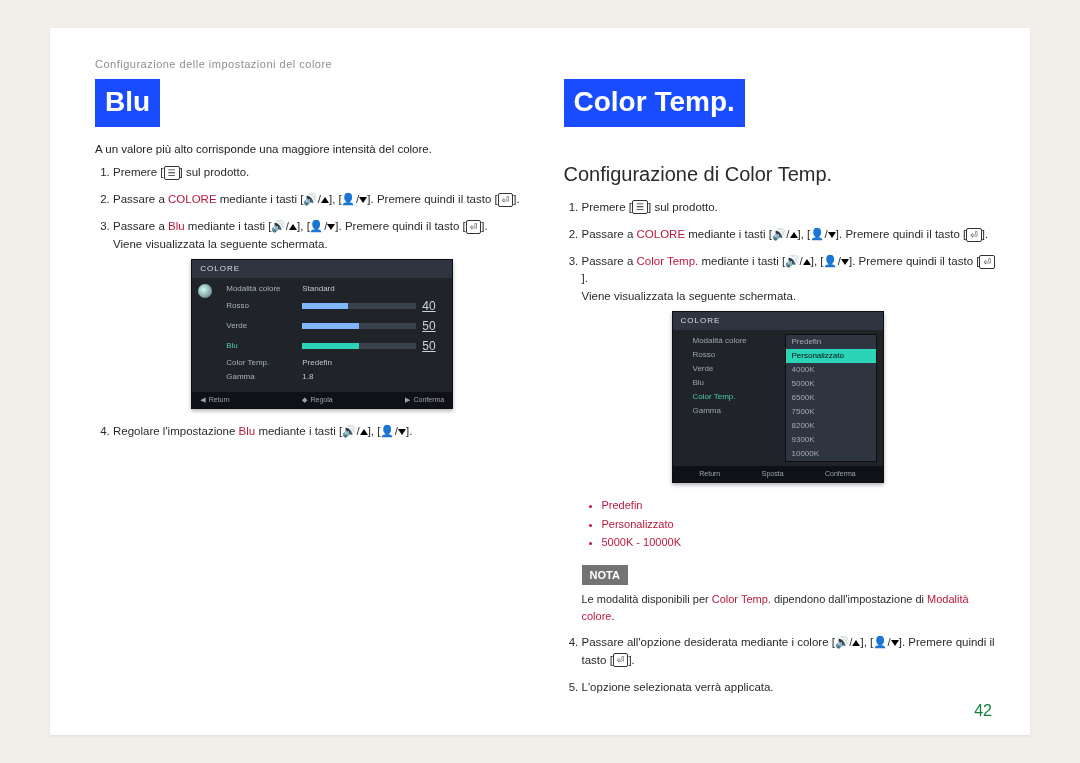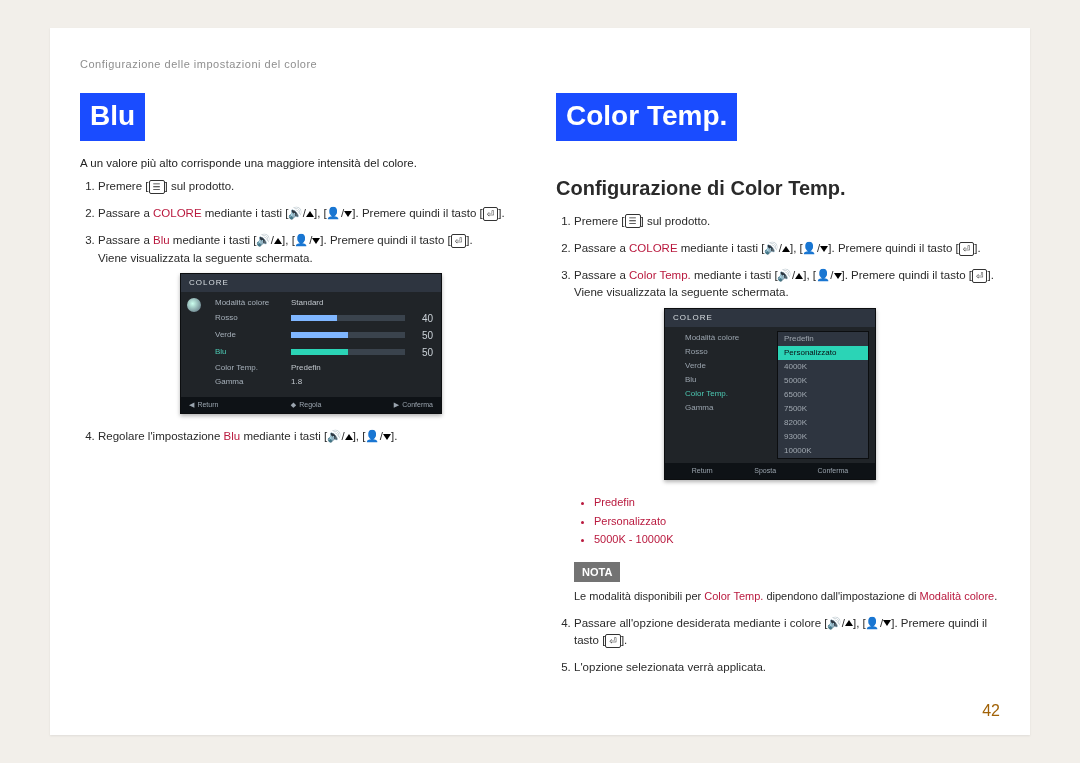--- a/index.html
+++ b/index.html
@@ -19,52 +19,51 @@
   position: relative;
 }
 .sheet {
   position: absolute;
   left: 50px;
   right: 50px;
   top: 28px;
   bottom: 28px;
   background: #ffffff;
   box-shadow: 0 1px 2px rgba(0,0,0,0.08);
-  padding: 28px 30px 24px 30px;
+  padding: 28px 30px 24px 45px;
   box-sizing: border-box;
 }
 .header {
   font-size: 11px;
   letter-spacing: 0.5px;
   color: #8e8e8e;
   border-bottom: 0px solid #ddd;
   padding-bottom: 6px;
 }
 .columns {
   display: flex;
   gap: 32px;
-  margin-top: 14px;
 }
 .col { flex: 1; min-width: 0; }
 h1.section-title {
   display: inline-block;
   background: #1a4cff;
   color: #fff;
   font-size: 28px;
   font-weight: bold;
   padding: 2px 10px 4px 10px;
   margin: 0 0 14px 0;
 }
 .desc {
   font-size: 11.5px;
   color: #222;
 }
 h2.subheading {
   font-size: 20px;
-  font-weight: bold;
+  font-weight: normal;
   margin: 18px 0 10px 0;
 }
 ol.steps {
   padding-left: 18px;
   margin: 6px 0 8px 0;
 }
 ol.steps li {
   margin-bottom: 10px;
   font-size: 11.5px;
 }
@@ -90,24 +89,24 @@
 .tri-up { display:inline-block; width:0;height:0;border-left:4px solid transparent;border-right:4px solid transparent;border-bottom:6px solid #000; vertical-align: middle;}
 .tri-down { display:inline-block; width:0;height:0;border-left:4px solid transparent;border-right:4px solid transparent;border-top:6px solid #000; vertical-align: middle;}
 ul.bullets {
   list-style: disc;
   padding-left: 20px;
   margin: 6px 0 8px 0;
 }
 ul.bullets li { color: #b9193e; font-size: 11px; margin-bottom: 2px; }
 .pagenum {
   position: absolute;
-  right: 30px;
+  right: 38px;
   bottom: 12px;
   font-size: 16px;
-  color: #a16207;
+  color: #15803d;
 }
 
 
 .osd {
   width: 260px;
   margin: 6px auto 14px auto;
   background: #202428;
   border: 1px solid #0c0e10;
   color: #d8dee2;
   font-size: 8px;
@@ -146,21 +145,21 @@
   position: relative;
 }
 .osd-bar .fill {
   height: 100%;
   background: #7fb6ff;
 }
 .osd-bar.sel {
   background: #3a434d;
 }
 .osd-bar.sel .fill { background: #2bd4b6; }
-.osd-val { width: 22px; text-align: right; color: #cbd2d8; font-size: 10px;}
+.osd-val { width: 22px; text-align: left; color: #cbd2d8; font-size: 12px; text-decoration: underline;}
 .osd-text-val { flex: 1; color: #c0c6cc; }
 .osd-footer {
   background: #0e1216;
   display: flex;
   justify-content: space-between;
   padding: 3px 8px;
   font-size: 7px;
   color: #9aa4ae;
 }
 .osd-footer span { display: inline-flex; align-items: center; gap: 3px;}

